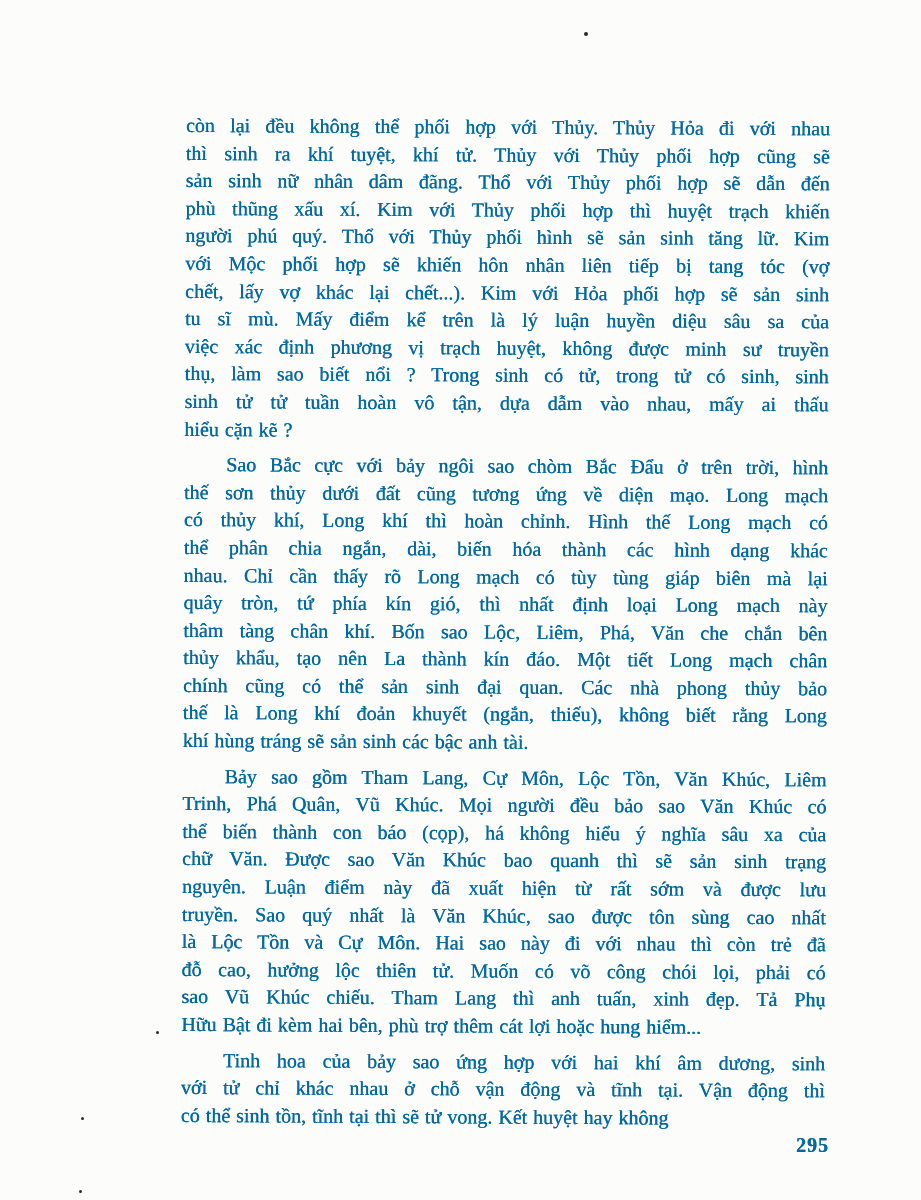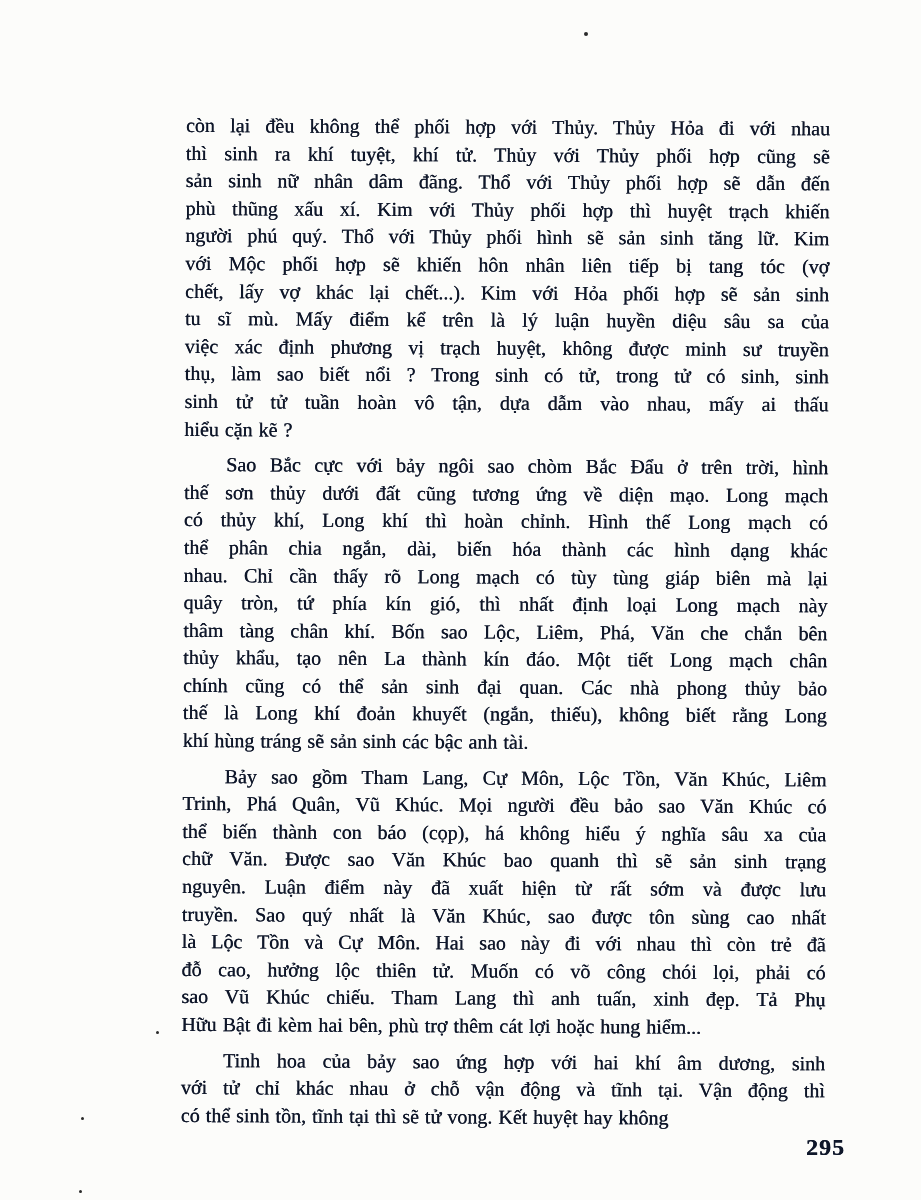--- a/index.html
+++ b/index.html
@@ -7,21 +7,21 @@
     padding: 0;
     background: #ffffff;
   }
   .page {
     position: relative;
     width: 921px;
     height: 1200px;
     background: #fcfcfa;
     overflow: hidden;
     font-family: "Liberation Serif", "DejaVu Serif", serif;
-    color: #0f172a;
+    color: #0369a1;
   }
   .text-column {
     position: absolute;
     left: 186px;
     top: 112px;
     width: 644px;
     transform: rotate(0.3deg);
     transform-origin: top left;
     text-shadow: 0.3px 0 0 currentColor;
   }
@@ -37,23 +37,23 @@
     white-space: normal;
   }
   .line.last {
     text-align-last: left;
   }
   .paragraph.indent .line.first {
     padding-left: 42px;
   }
   .page-number {
     position: absolute;
-    right: 76px;
+    right: 92px;
     top: 1134px;
-    font-size: 24px;
+    font-size: 20px;
     font-weight: 700;
     letter-spacing: 1px;
     text-shadow: 0.3px 0 0 currentColor;
   }
   .speck {
     position: absolute;
     background: #2a2a2a;
     border-radius: 50%;
   }
   .speck.s1 { left: 584px; top: 32px;   width: 4px; height: 4px; }

